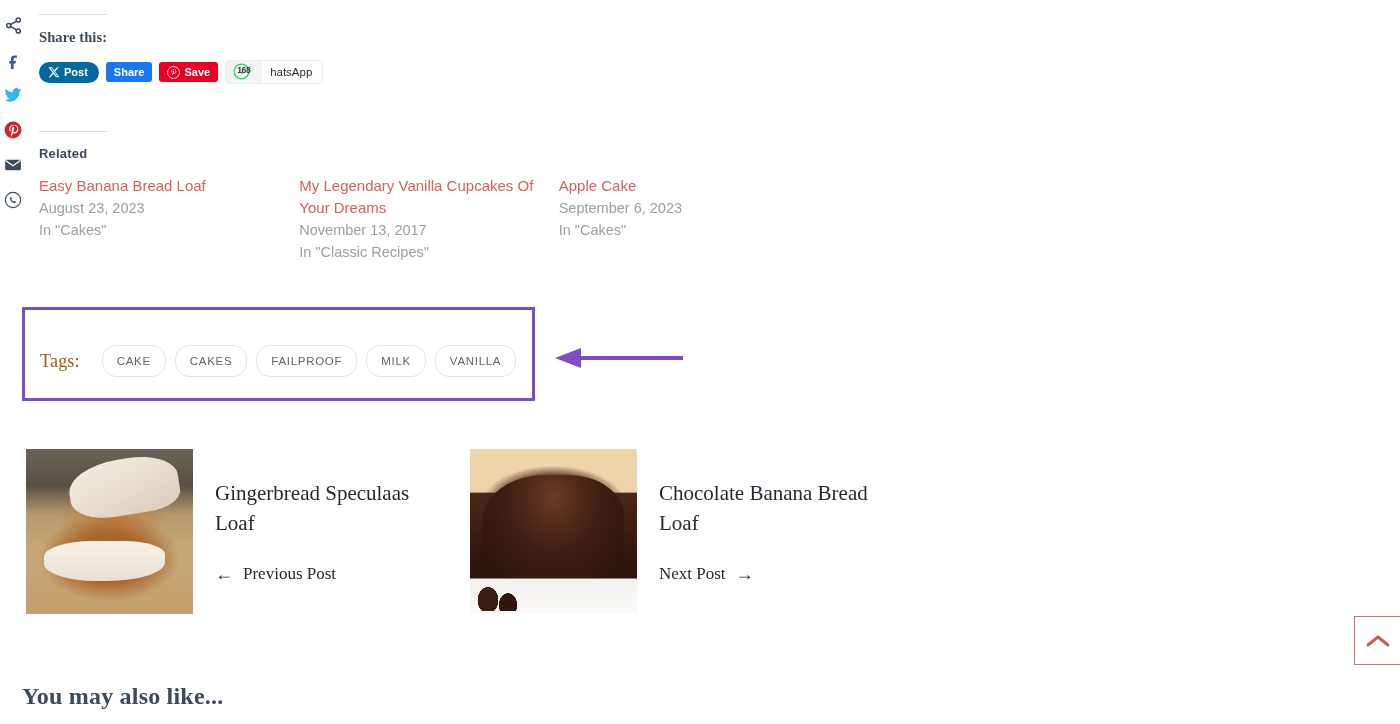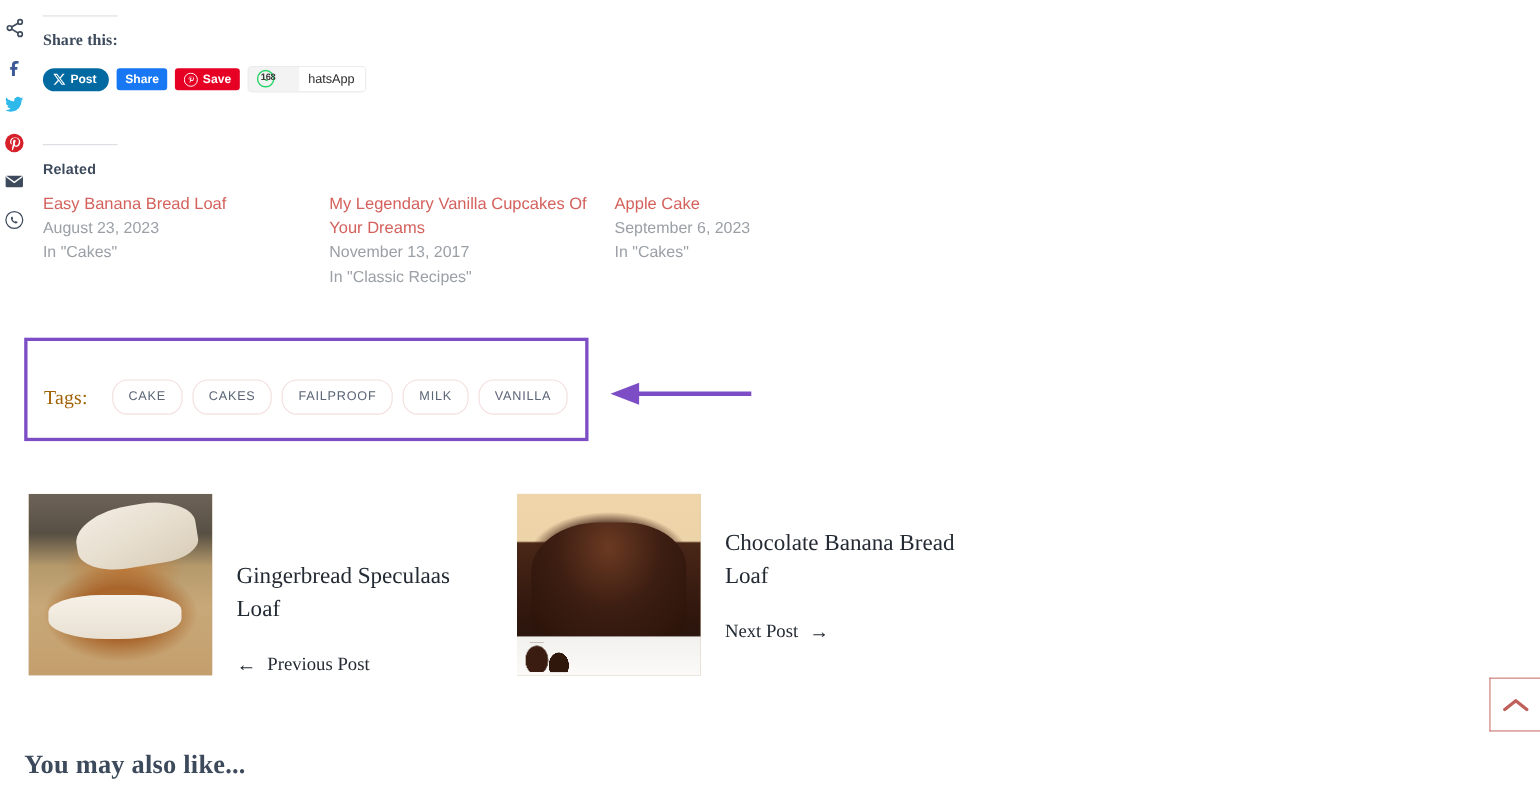--- a/index.html
+++ b/index.html
@@ -111,21 +111,21 @@
     color: #3a3a3a;
     letter-spacing: -0.3px;
     line-height: 1;
   }
   .wa-label {
     background: #ffffff;
     height: 22px;
     display: inline-flex;
     align-items: center;
     padding: 0 10px 0 8px;
-    margin-left: 18px;
+    margin-left: 8px;
   }
 
   
   .related-block {
     position: absolute;
     left: 39px;
     top: 131px;
     width: 780px;
   }
   .related-title {
@@ -209,21 +209,21 @@
 
   
   .post-nav {
     position: absolute;
     left: 26px;
     top: 449px;
     width: 1000px;
     display: flex;
   }
   .nav-item { display: flex; align-items: flex-start; }
-  .nav-item.prev { width: 444px; align-items: flex-end; }
+  .nav-item.prev { width: 444px; }
   .nav-thumb {
     width: 167px;
     height: 165px;
     flex: none;
     background: #cbb89a;
     position: relative;
     overflow: hidden;
   }
   .nav-text {
     padding-left: 22px;

